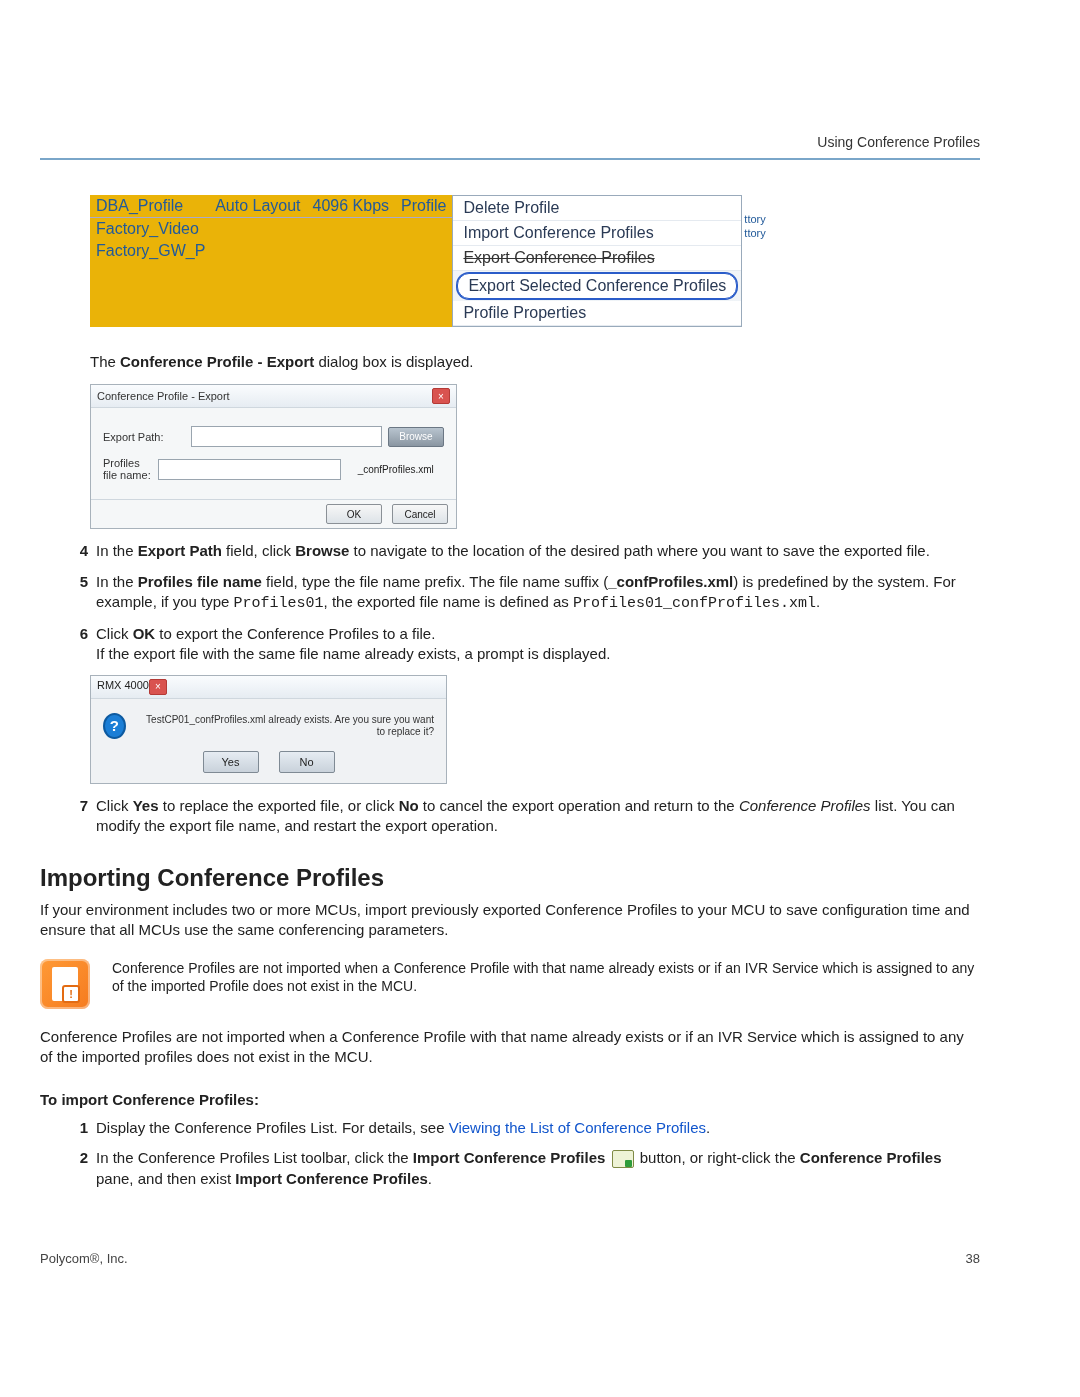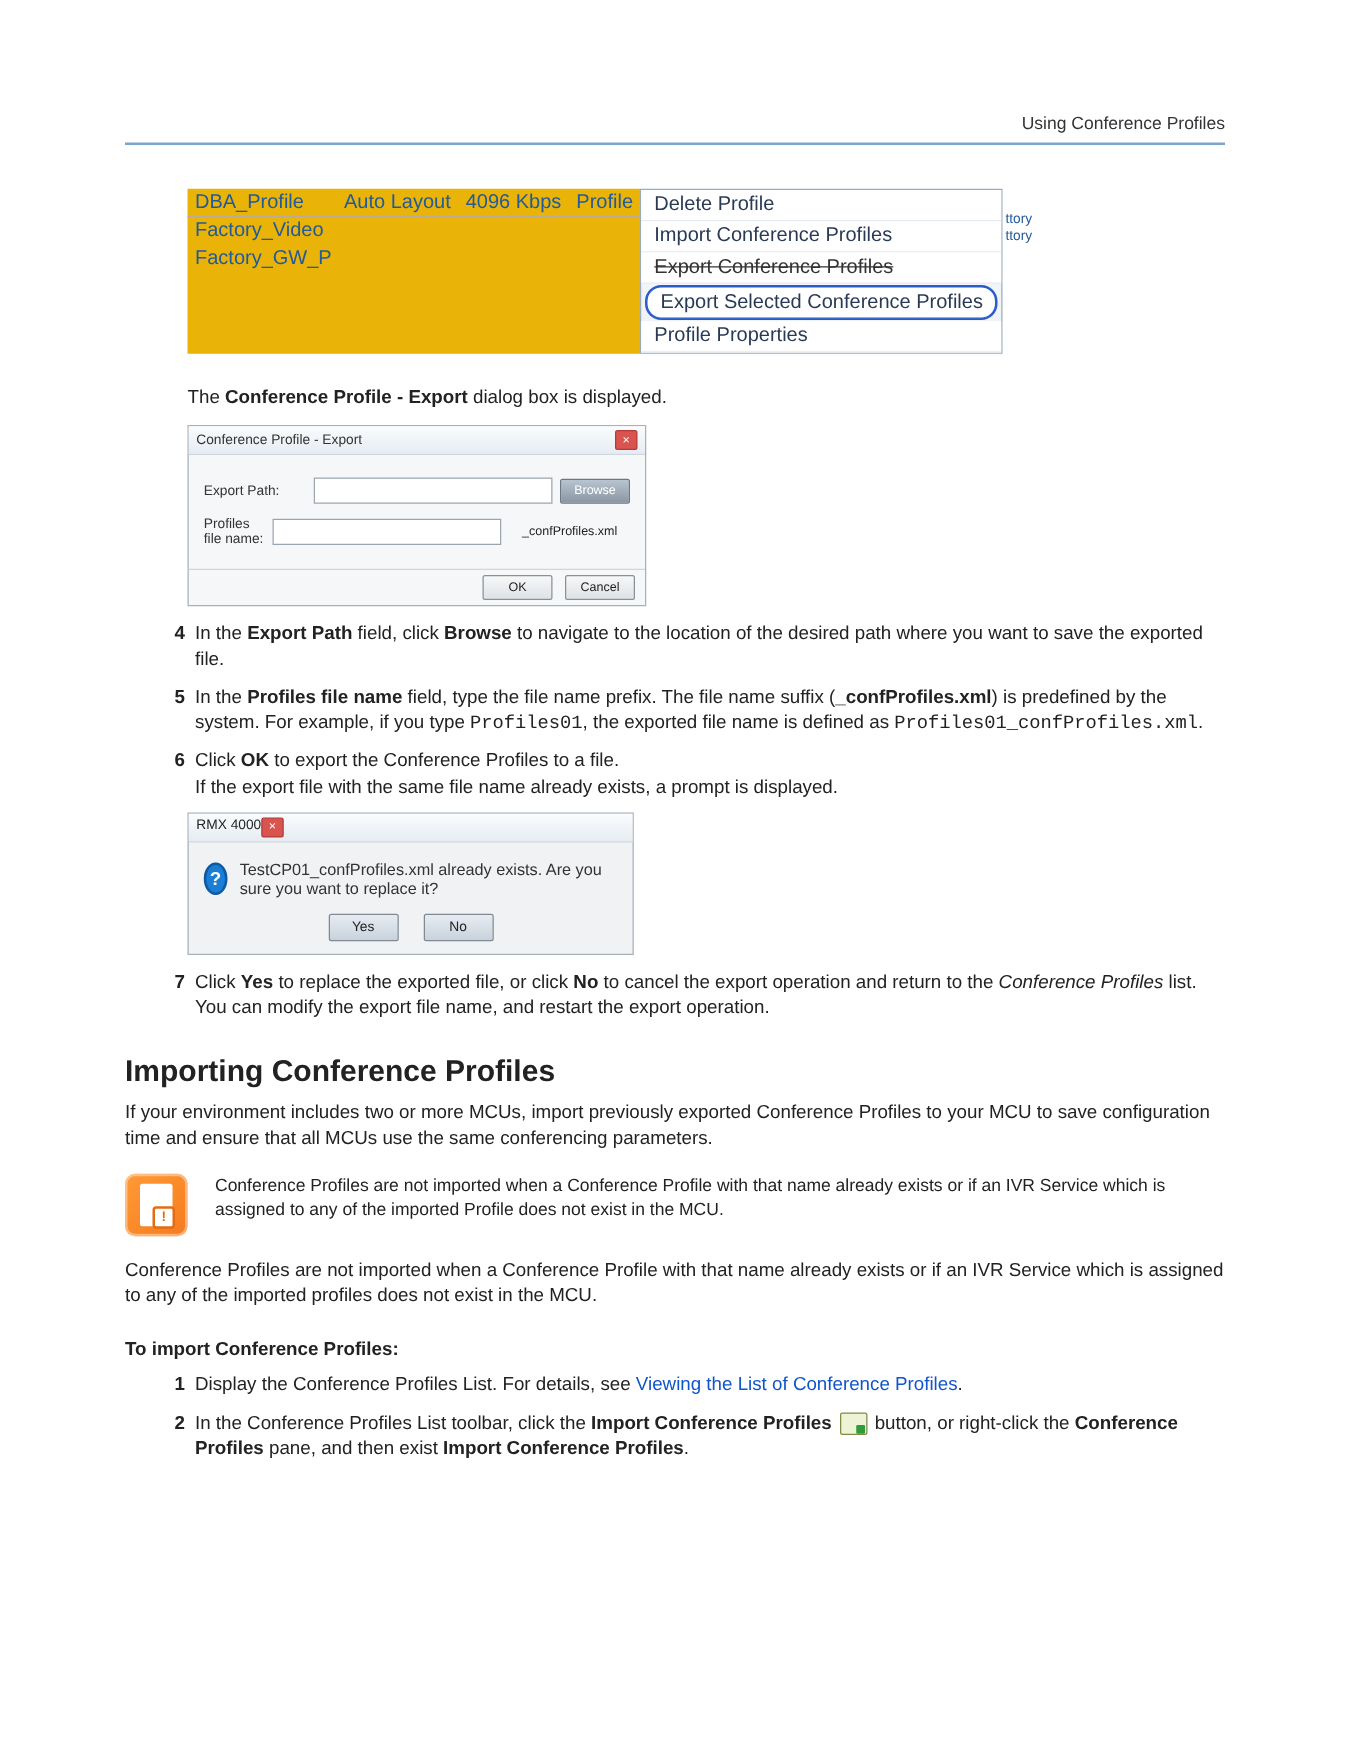--- a/index.html
+++ b/index.html
@@ -5,21 +5,22 @@
   body {
     margin: 0;
     padding: 0;
     background: #fff;
     font-family: Arial, Helvetica, sans-serif;
     font-size: 15px;
     color: #222;
     width: 1080px;
   }
   .page {
-    padding: 90px 100px 40px 100px;
+    padding: 90px 100px 40px 40px;
+    margin-top: 44px;
   }
   .page-header {
     text-align: right;
     font-size: 14px;
     color: #333;
     padding-bottom: 8px;
     border-bottom: 2px solid #7aa6c9;
     margin-bottom: 35px;
   }
   .indent {
@@ -98,21 +99,21 @@
   .prompt {
     width:355px; margin-left:50px; border:1px solid #a8b2bb; background:#f0f2f4; font-size:11px; margin-bottom:12px;
   }
   .prompt .titlebar { display:flex; padding:3px 6px; background:linear-gradient(#fafcfe,#e6ecf2); border-bottom:1px solid #cfd7de;}
   .prompt .body { display:flex; gap:10px; padding:14px 12px 6px 12px; align-items:center;}
   .prompt .qicon {
     width:22px;height:22px;border-radius:50%;background:#1b7ed6;color:#fff;
     display:flex;align-items:center;justify-content:center;font-weight:bold;font-size:15px;
     border:2px solid #0d5aa0;
   }
-  .prompt .msg { font-size:13px; color:#333; line-height:1.2;}
+  .prompt .msg { font-size:10px; color:#333; line-height:1.2;text-align:right;}
   .prompt .footer { display:flex; justify-content:center; gap:20px; padding:6px 0 10px 0;}
   .prompt .btn { width:54px;height:20px;background:linear-gradient(#e6ecf2,#c9d2db);border:1px solid #7f8a94;border-radius:2px;display:inline-flex;align-items:center;justify-content:center;font-size:11px;}
 
   h2.section { font-size:24px; font-weight:bold; margin:28px 0 8px 0; }
   .note-block { display:flex; gap:22px; margin:18px 0 18px 0; align-items:flex-start;}
   .note-icon {
     width:50px;height:50px;border-radius:8px;
     background:linear-gradient(135deg,#ff9a36,#f57b1f);
     display:flex;align-items:center;justify-content:center;
     box-shadow:inset 0 0 0 2px rgba(255,255,255,.4);
@@ -272,13 +273,17 @@
 
   <div class="step">
     <div class="num">2</div>
     <div class="body">
       <span>In the Conference Profiles List toolbar, click the </span><b>Import Conference Profiles</b>
       <span class="inline-icon"></span>
       <span> button, or right-click the </span><b>Conference Profiles</b><span> pane, and then exist </span><b>Import Conference Profiles</b><span>.</span>
     </div>
   </div>
 
+  <div class="page-footer">
+    <span>Polycom®, Inc.</span>
+    <span>38</span>
+  </div>
 </div>
 
 </body></html>

